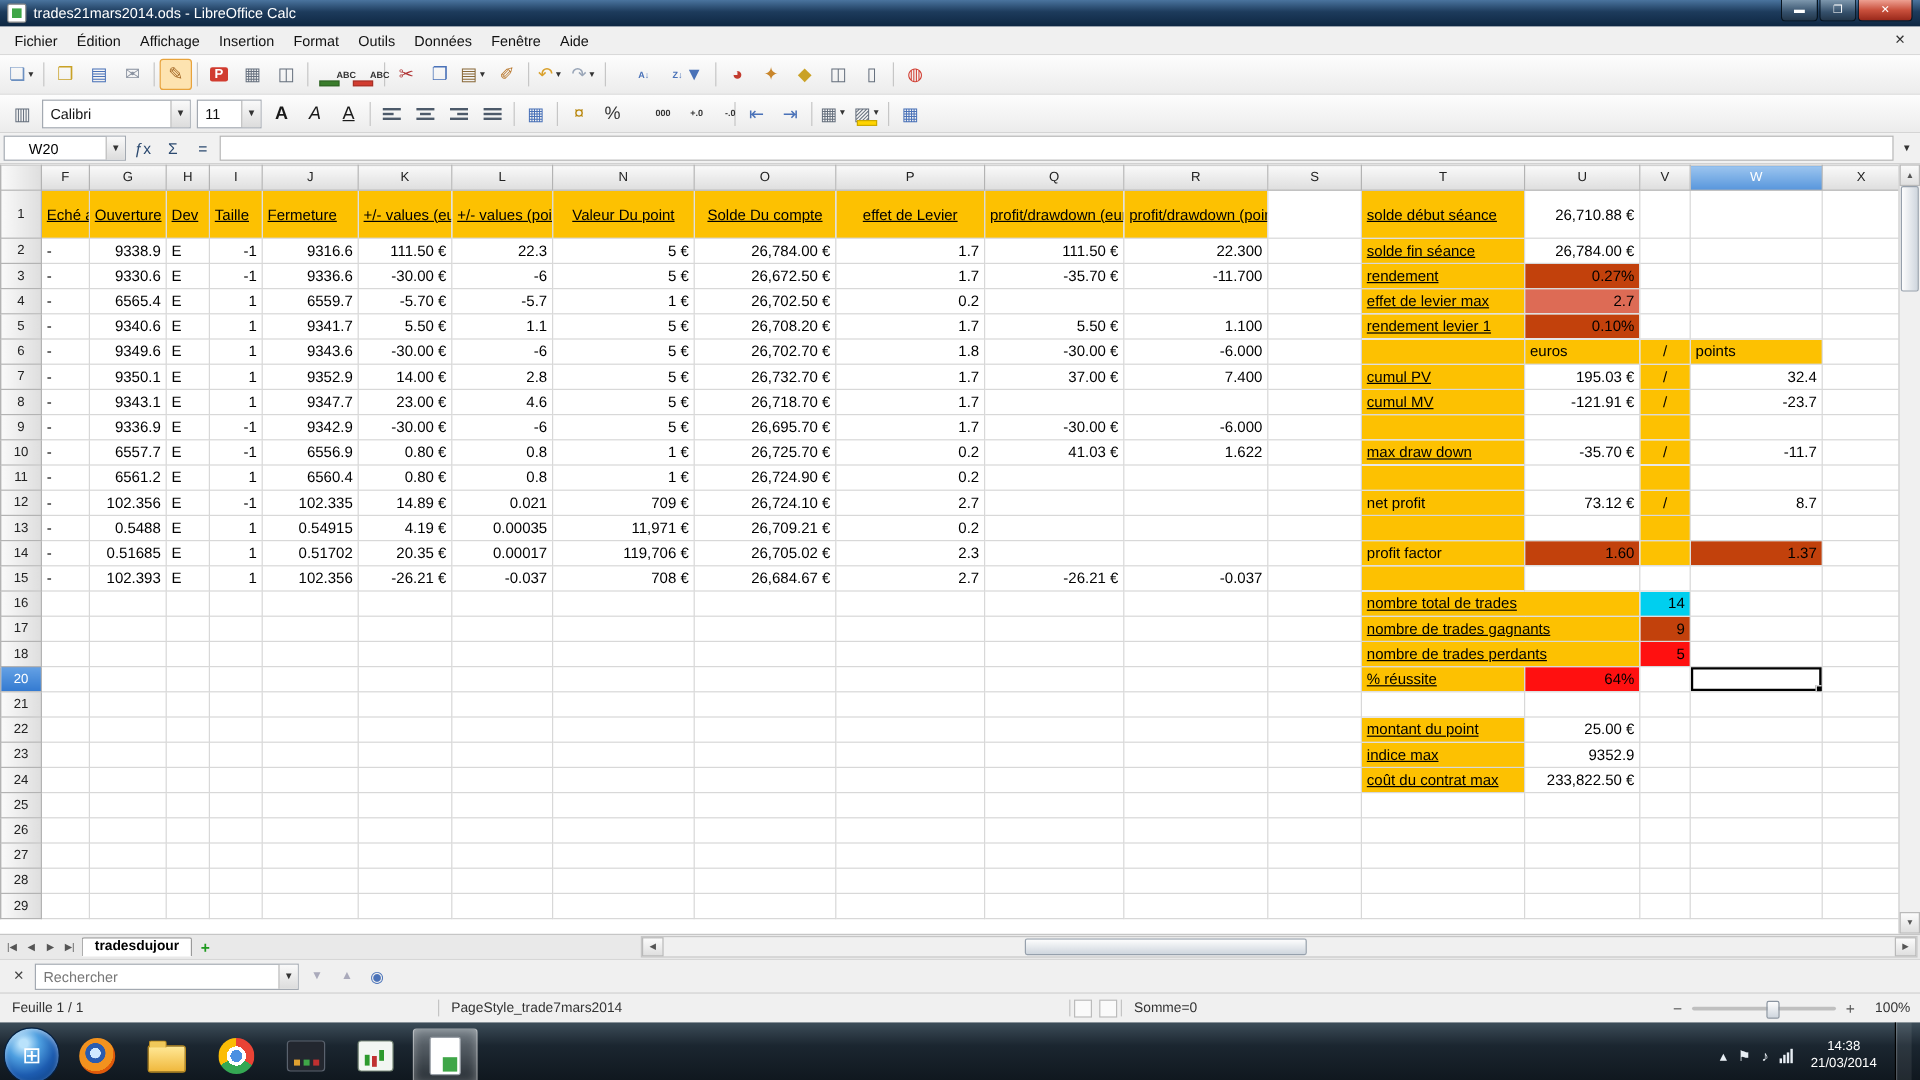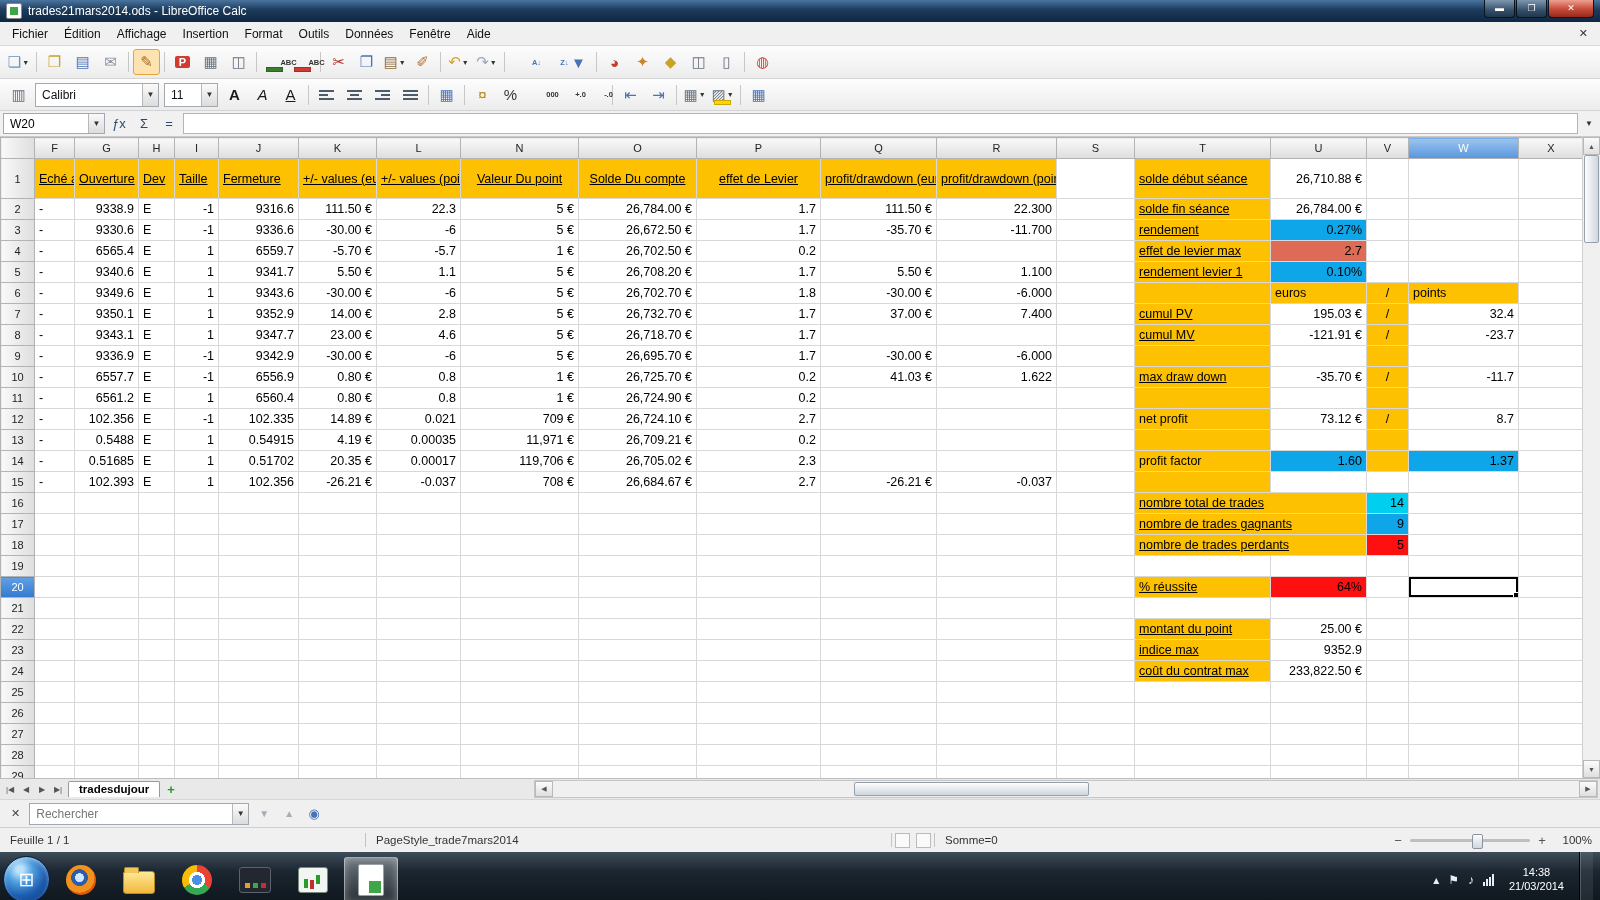--- a/index.html
+++ b/index.html
@@ -45,21 +45,21 @@
   .combo .ar{width:15px;height:100%;display:flex;align-items:center;justify-content:center;
              background:linear-gradient(#fafafa,#dcdcdc);border-left:1px solid #b8b8b8;font-size:8px;color:#333;}
   .combo.font-name{width:122px;}
   .combo.font-size{width:52px;}
 
   
   .formulabar{height:25px;background:#f1f1f1;border-bottom:1px solid #c9c9c9;display:flex;
               align-items:center;padding:0 3px;gap:3px;}
   .namebox{width:100px;height:19px;background:#fff;border:1px solid #a3a9b1;display:flex;align-items:center;
            font-size:12px;}
-  .namebox span:first-child{flex:1;padding-left:6px;}
+  .namebox span:first-child{flex:1;padding-left:20px;}
   .namebox .ar{width:15px;text-align:center;font-size:8px;color:#333;background:linear-gradient(#fafafa,#dcdcdc);
                border-left:1px solid #b8b8b8;height:100%;display:flex;align-items:center;justify-content:center;}
   .fbi{width:22px;height:20px;display:flex;align-items:center;justify-content:center;font-size:13px;
        color:#2c4a70;border-radius:2px;}
   .finput{flex:1;height:19px;background:#fff;border:1px solid #b5b5b5;}
   .fexp{width:16px;font-size:8px;color:#333;text-align:center;}
 
   
   .grid-area{position:relative;height:641px;background:#fff;}
   .gridwrap{position:absolute;left:0;top:0;right:17px;bottom:0;overflow:hidden;}
@@ -69,21 +69,21 @@
               font-weight:normal;color:#222;height:20px;}
   th.rh{background:linear-gradient(to right,#f9f9f9,#dedede);}
   th.ch.sel{background:linear-gradient(#9cc5ef,#5796dc);color:#fff;}
   th.rh.sel{background:linear-gradient(#63a0e4,#3279d0);color:#fff;}
   td.cell{border-right:1px solid #d8d8d8;border-bottom:1px solid #d8d8d8;font-size:12.5px;color:#000;}
   tr.r1 td.cell{vertical-align:middle;}
   .al-l{text-align:left;}.al-r{text-align:right;}.al-c{text-align:center;}
   .ul{text-decoration:underline;}
   .pre{white-space:pre-line;line-height:1.12;}
   .bg-orange{background:#fdc101;}
-  .bg-green{background:#0ea5e9;margin-left:40px;}
+  .bg-green{background:#c2410c;margin-left:40px;}
   .bg-red{background:#ff1010;}
   .bg-cyan{background:#00cfef;}
   .bg-salmon{background:#dd6b55;}
   .fg-red{color:#e60000;margin-top:40px;}
   td.selcell{box-shadow:inset 0 0 0 2px #000;position:relative;overflow:visible;}
   td.selcell::after{content:"";position:absolute;right:-3px;bottom:-3px;width:6px;height:6px;background:#000;
                     border:1px solid #fff;z-index:3;}
 
   
   .vscroll{position:absolute;right:0;top:0;bottom:0;width:17px;background:#f0f0f0;border-left:1px solid #d0d0d0;}
@@ -802,41 +802,20 @@
               <td class="cell al-r"></td>
               <td class="cell al-r"></td>
               <td class="cell al-r"></td>
               <td class="cell al-r"></td>
               <td class="cell al-l bg-orange ul" colspan="2">nombre de trades perdants</td>
               <td class="cell al-r bg-red">5</td>
               <td class="cell al-r"></td>
               <td class="cell al-r"></td>
             </tr>
             <tr style="height: 20.75px;">
-              <th class="rh">19</th>
-              <td class="cell al-r"></td>
-              <td class="cell al-r"></td>
-              <td class="cell al-r"></td>
-              <td class="cell al-r"></td>
-              <td class="cell al-r"></td>
-              <td class="cell al-r"></td>
-              <td class="cell al-r"></td>
-              <td class="cell al-r"></td>
-              <td class="cell al-r"></td>
-              <td class="cell al-r"></td>
-              <td class="cell al-r"></td>
-              <td class="cell al-r"></td>
-              <td class="cell al-r"></td>
-              <td class="cell al-r"></td>
-              <td class="cell al-r"></td>
-              <td class="cell al-r"></td>
-              <td class="cell al-r"></td>
-              <td class="cell al-r"></td>
-            </tr>
-            <tr style="height: 20.75px;">
               <th class="rh sel">20</th>
               <td class="cell al-r"></td>
               <td class="cell al-r"></td>
               <td class="cell al-r"></td>
               <td class="cell al-r"></td>
               <td class="cell al-r"></td>
               <td class="cell al-r"></td>
               <td class="cell al-r"></td>
               <td class="cell al-r"></td>
               <td class="cell al-r"></td>

